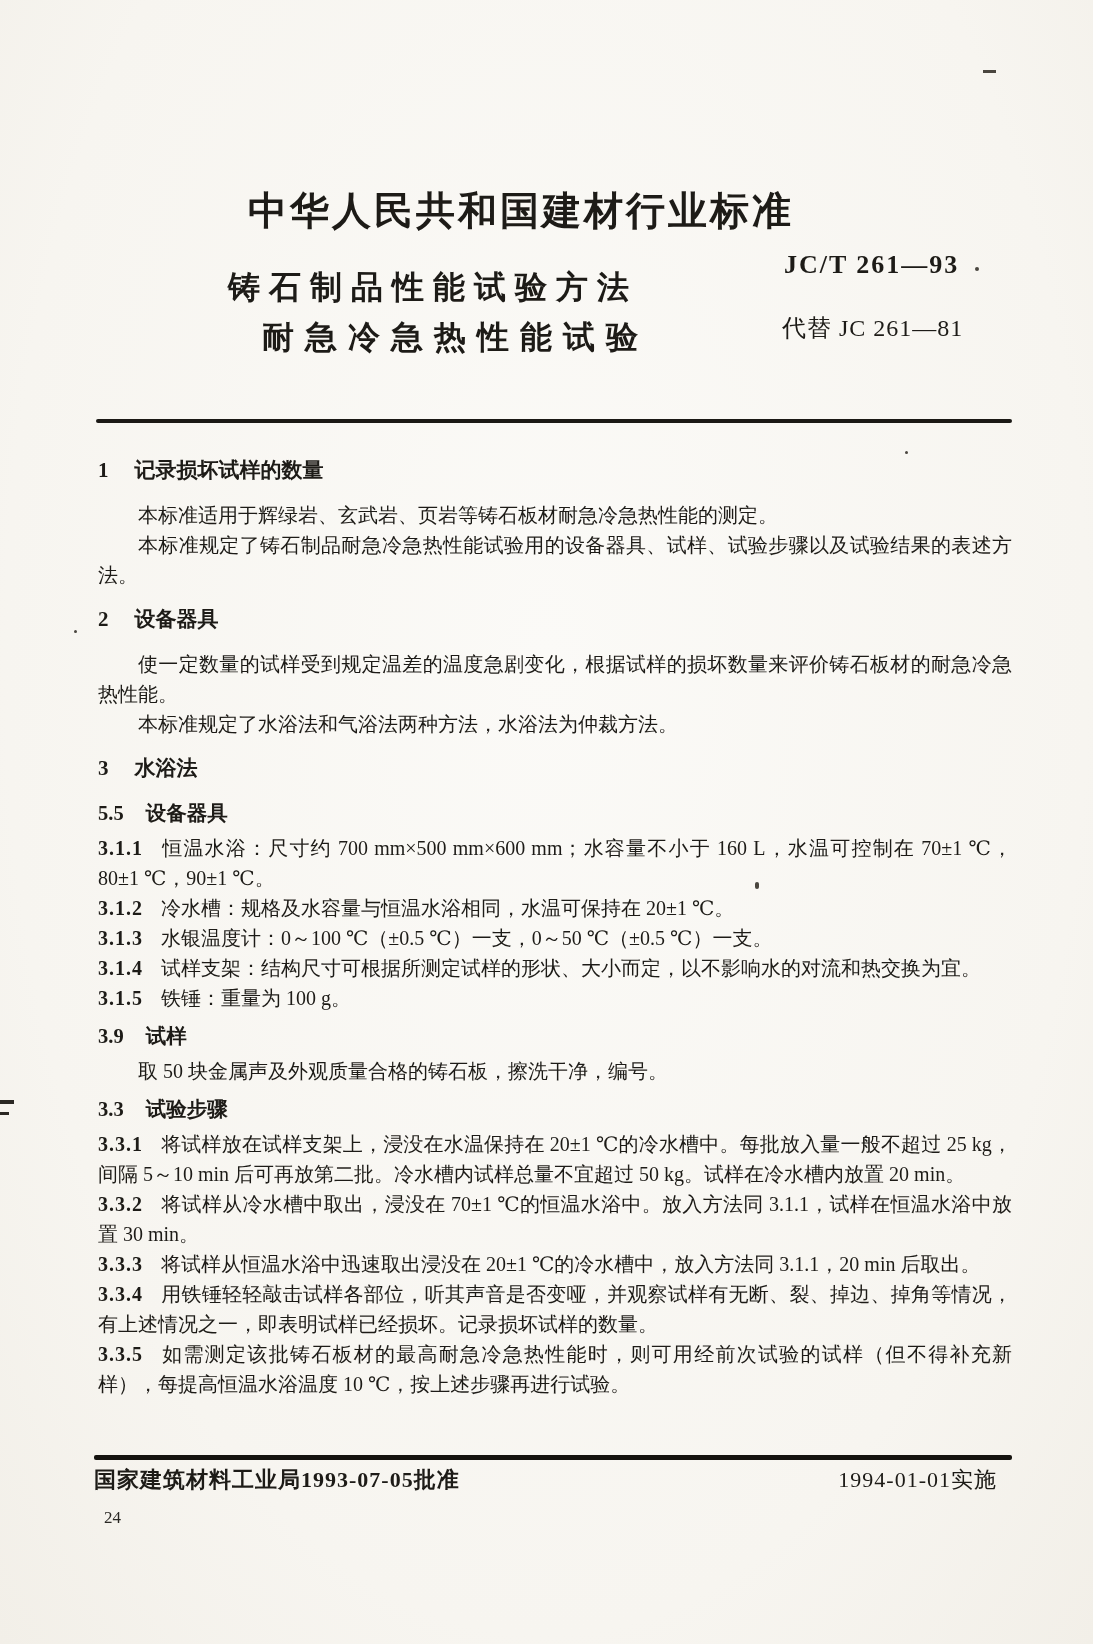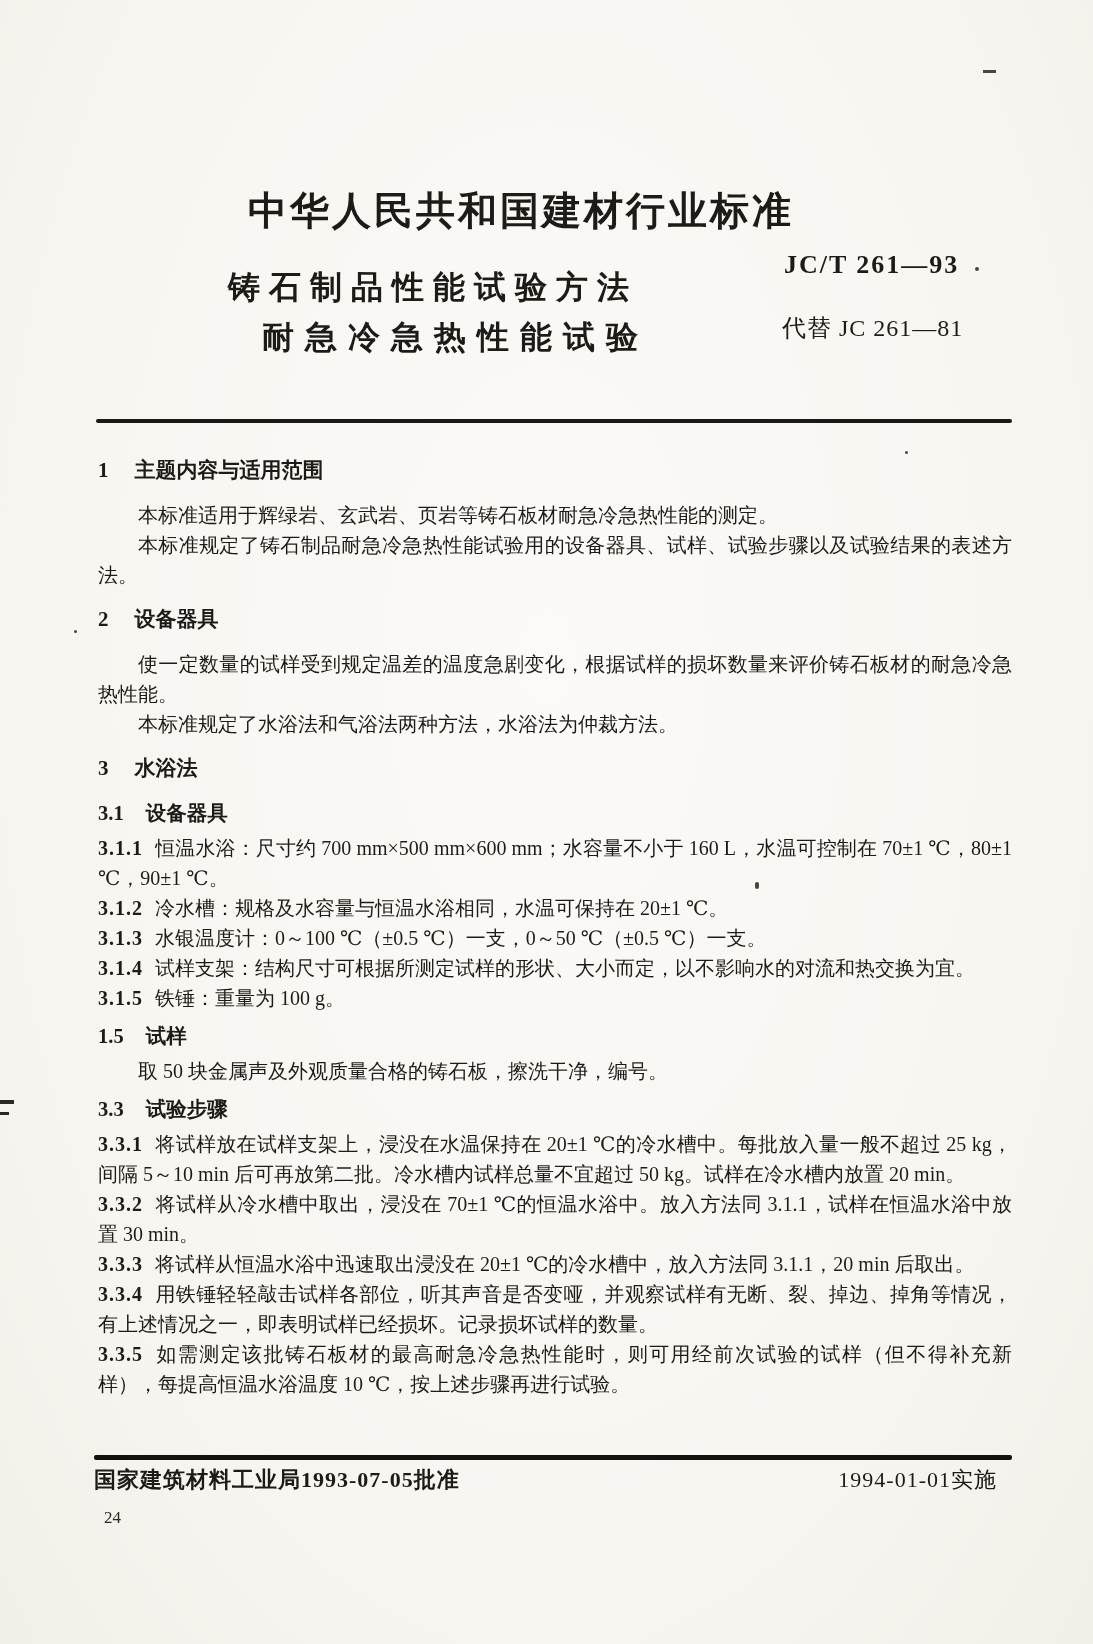--- a/index.html
+++ b/index.html
@@ -25,21 +25,21 @@
     position:absolute;left:98px;top:440px;width:914px;
     font-size:20px;line-height:30px;text-align:justify;
     padding-top:1px;
   }
   .sec-h{font-size:21px;font-weight:bold;margin:14px 0 15px;line-height:30px;}
   .sec-h .num{margin-right:26px;}
   .sec-h2{font-size:20.5px;font-weight:bold;margin:8px 0 5px;line-height:30px;}
   .sec-h2 .num{margin-right:22px;}
   .para{margin:0;text-indent:2em;}
   .clause{margin:0;}
-  .clause .cnum{font-weight:bold;margin-right:12px;letter-spacing:1px;}
+  .clause .cnum{font-weight:bold;margin-right:18px;letter-spacing:1px;}
   
   .rule-bottom{position:absolute;left:94px;top:1455px;width:918px;height:5px;background:#15130f;border-radius:2px;}
   .approval{position:absolute;left:94px;top:1465px;font-size:22px;font-weight:bold;letter-spacing:1px;white-space:nowrap;}
   .implementation{position:absolute;right:96px;top:1465px;font-size:22px;font-weight:normal;letter-spacing:1px;white-space:nowrap;}
   .page-number{position:absolute;left:104px;top:1508px;font-size:17px;color:#2a2824;}
   
   .art{position:absolute;background:#4a463f;}
   .a1{left:983px;top:70px;width:13px;height:3px;}
   .a2{left:975px;top:267px;width:4px;height:4px;border-radius:50%;}
   .a3{left:0;top:1100px;width:14px;height:4px;background:#2b2823;}
@@ -55,38 +55,38 @@
 
   <div class="org-label">中华人民共和国建材行业标准</div>
   <div class="title1">铸石制品性能试验方法</div>
   <div class="title2">耐急冷急热性能试验</div>
   <div class="std-no">JC/T 261—93</div>
   <div class="replaces">代替 JC 261—81</div>
   <div class="rule-top"></div>
 
   <div class="body">
 
-    <h2 class="sec-h"><span class="num">1</span><span>主题内容与适用范围</span></h2>
+    <h2 class="sec-h"><span class="num">1</span><span>记录损坏试样的数量</span></h2>
     <p class="para">本标准适用于辉绿岩、玄武岩、页岩等铸石板材耐急冷急热性能的测定。</p>
     <p class="para">本标准规定了铸石制品耐急冷急热性能试验用的设备器具、试样、试验步骤以及试验结果的表述方法。</p>
 
     <h2 class="sec-h"><span class="num">2</span><span>设备器具</span></h2>
     <p class="para">使一定数量的试样受到规定温差的温度急剧变化，根据试样的损坏数量来评价铸石板材的耐急冷急热性能。</p>
     <p class="para">本标准规定了水浴法和气浴法两种方法，水浴法为仲裁方法。</p>
 
     <h2 class="sec-h"><span class="num">3</span><span>水浴法</span></h2>
 
-    <h3 class="sec-h2"><span class="num">3.1</span><span>设备器具</span></h3>
+    <h3 class="sec-h2"><span class="num">5.5</span><span>设备器具</span></h3>
     <p class="clause"><span class="cnum">3.1.1</span><span>恒温水浴：尺寸约 700 mm×500 mm×600 mm；水容量不小于 160 L，水温可控制在 70±1 ℃，80±1 ℃，90±1 ℃。</span></p>
     <p class="clause"><span class="cnum">3.1.2</span><span>冷水槽：规格及水容量与恒温水浴相同，水温可保持在 20±1 ℃。</span></p>
     <p class="clause"><span class="cnum">3.1.3</span><span>水银温度计：0～100 ℃（±0.5 ℃）一支，0～50 ℃（±0.5 ℃）一支。</span></p>
     <p class="clause"><span class="cnum">3.1.4</span><span>试样支架：结构尺寸可根据所测定试样的形状、大小而定，以不影响水的对流和热交换为宜。</span></p>
     <p class="clause"><span class="cnum">3.1.5</span><span>铁锤：重量为 100 g。</span></p>
 
-    <h3 class="sec-h2"><span class="num">1.5</span><span>试样</span></h3>
+    <h3 class="sec-h2"><span class="num">3.9</span><span>试样</span></h3>
     <p class="para">取 50 块金属声及外观质量合格的铸石板，擦洗干净，编号。</p>
 
     <h3 class="sec-h2"><span class="num">3.3</span><span>试验步骤</span></h3>
     <p class="clause"><span class="cnum">3.3.1</span><span>将试样放在试样支架上，浸没在水温保持在 20±1 ℃的冷水槽中。每批放入量一般不超过 25 kg，间隔 5～10 min 后可再放第二批。冷水槽内试样总量不宜超过 50 kg。试样在冷水槽内放置 20 min。</span></p>
     <p class="clause"><span class="cnum">3.3.2</span><span>将试样从冷水槽中取出，浸没在 70±1 ℃的恒温水浴中。放入方法同 3.1.1，试样在恒温水浴中放置 30 min。</span></p>
     <p class="clause"><span class="cnum">3.3.3</span><span>将试样从恒温水浴中迅速取出浸没在 20±1 ℃的冷水槽中，放入方法同 3.1.1，20 min 后取出。</span></p>
     <p class="clause"><span class="cnum">3.3.4</span><span>用铁锤轻轻敲击试样各部位，听其声音是否变哑，并观察试样有无断、裂、掉边、掉角等情况，有上述情况之一，即表明试样已经损坏。记录损坏试样的数量。</span></p>
     <p class="clause"><span class="cnum">3.3.5</span><span>如需测定该批铸石板材的最高耐急冷急热性能时，则可用经前次试验的试样（但不得补充新样），每提高恒温水浴温度 10 ℃，按上述步骤再进行试验。</span></p>
 
   </div>

